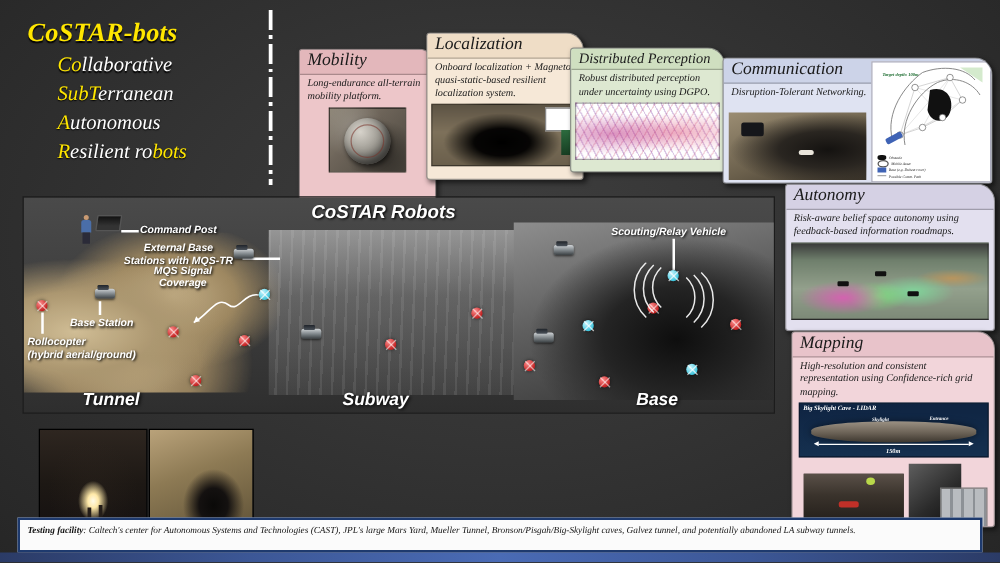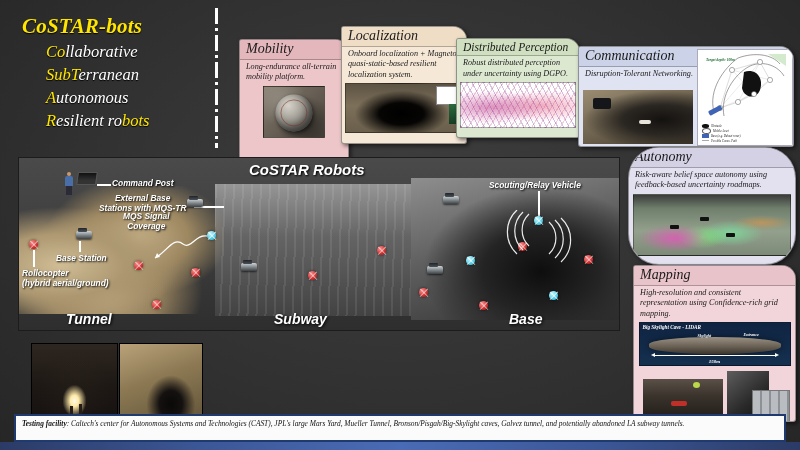--- a/index.html
+++ b/index.html
@@ -67,21 +67,21 @@
 
   
   .pal-pink{background:#edc6c9;}
   .pal-pink .p-title{background:#e3b7bb;}
   .pal-cream{background:#f6e8d7;}
   .pal-cream .p-title{background:#efddc6;}
   .pal-green{background:#dde8d1;}
   .pal-green .p-title{background:#cfdfc0;}
   .pal-blue{background:#dfe3f2;}
   .pal-blue .p-title{background:#ccd3e8;}
-  .pal-lav{background:#e3e0ef;border-radius:31px;}
+  .pal-lav{background:#e3e0ef;}
   .pal-lav .p-title{background:#d5d1e4;}
   .pal-rose{background:#f2d5da;}
   .pal-rose .p-title{background:#e8c3ca;}
 
   
   .ph{position:relative;overflow:hidden;background:#222;}
   .ph-rock{
     background:
       radial-gradient(circle at 30% 30%, rgba(255,255,255,.18), rgba(0,0,0,0) 45%),
       radial-gradient(circle at 70% 75%, rgba(0,0,0,.45), rgba(0,0,0,0) 50%),
@@ -335,21 +335,21 @@
         <div><span class="lg-sw" style="background:#111;border-radius:40%;"></span><span>Obstacle</span></div>
         <div><span class="lg-sw" style="background:#fff;border:.4px solid #555;border-radius:50%;"></span><span>Mobile Asset</span></div>
         <div><span class="lg-sw" style="background:#3f63b5;"></span><span>Base (e.g. Duheet rover)</span></div>
         <div><span class="lg-sw" style="background:#aaa;height:1px;"></span><span>Possible Comm. Path</span></div>
       </div>
     </div>
   </div>
 
   <div class="panel pal-lav" style="left:628px;top:147px;width:166px;height:116px;">
     <div class="p-title">Autonomy</div>
-    <div class="p-body">Risk-aware belief space autonomy using feedback-based uncertainty roadmaps.</div>
+    <div class="p-body">Risk-aware belief space autonomy using feedback-based information roadmaps.</div>
     <div class="ph ph-tabletop p-img" style="width:156px;height:60px;position:relative;">
       <div style="position:absolute;left:36px;top:30px;width:9px;height:4px;background:#111;border-radius:1px;"></div>
       <div style="position:absolute;left:66px;top:22px;width:9px;height:4px;background:#111;border-radius:1px;"></div>
       <div style="position:absolute;left:92px;top:38px;width:9px;height:4px;background:#111;border-radius:1px;"></div>
     </div>
   </div>
 
   <div class="panel pal-rose" style="left:633px;top:265px;width:161px;height:155px;">
     <div class="p-title">Mapping</div>
     <div class="p-body">High-resolution and consistent representation using Confidence-rich grid mapping.</div>

